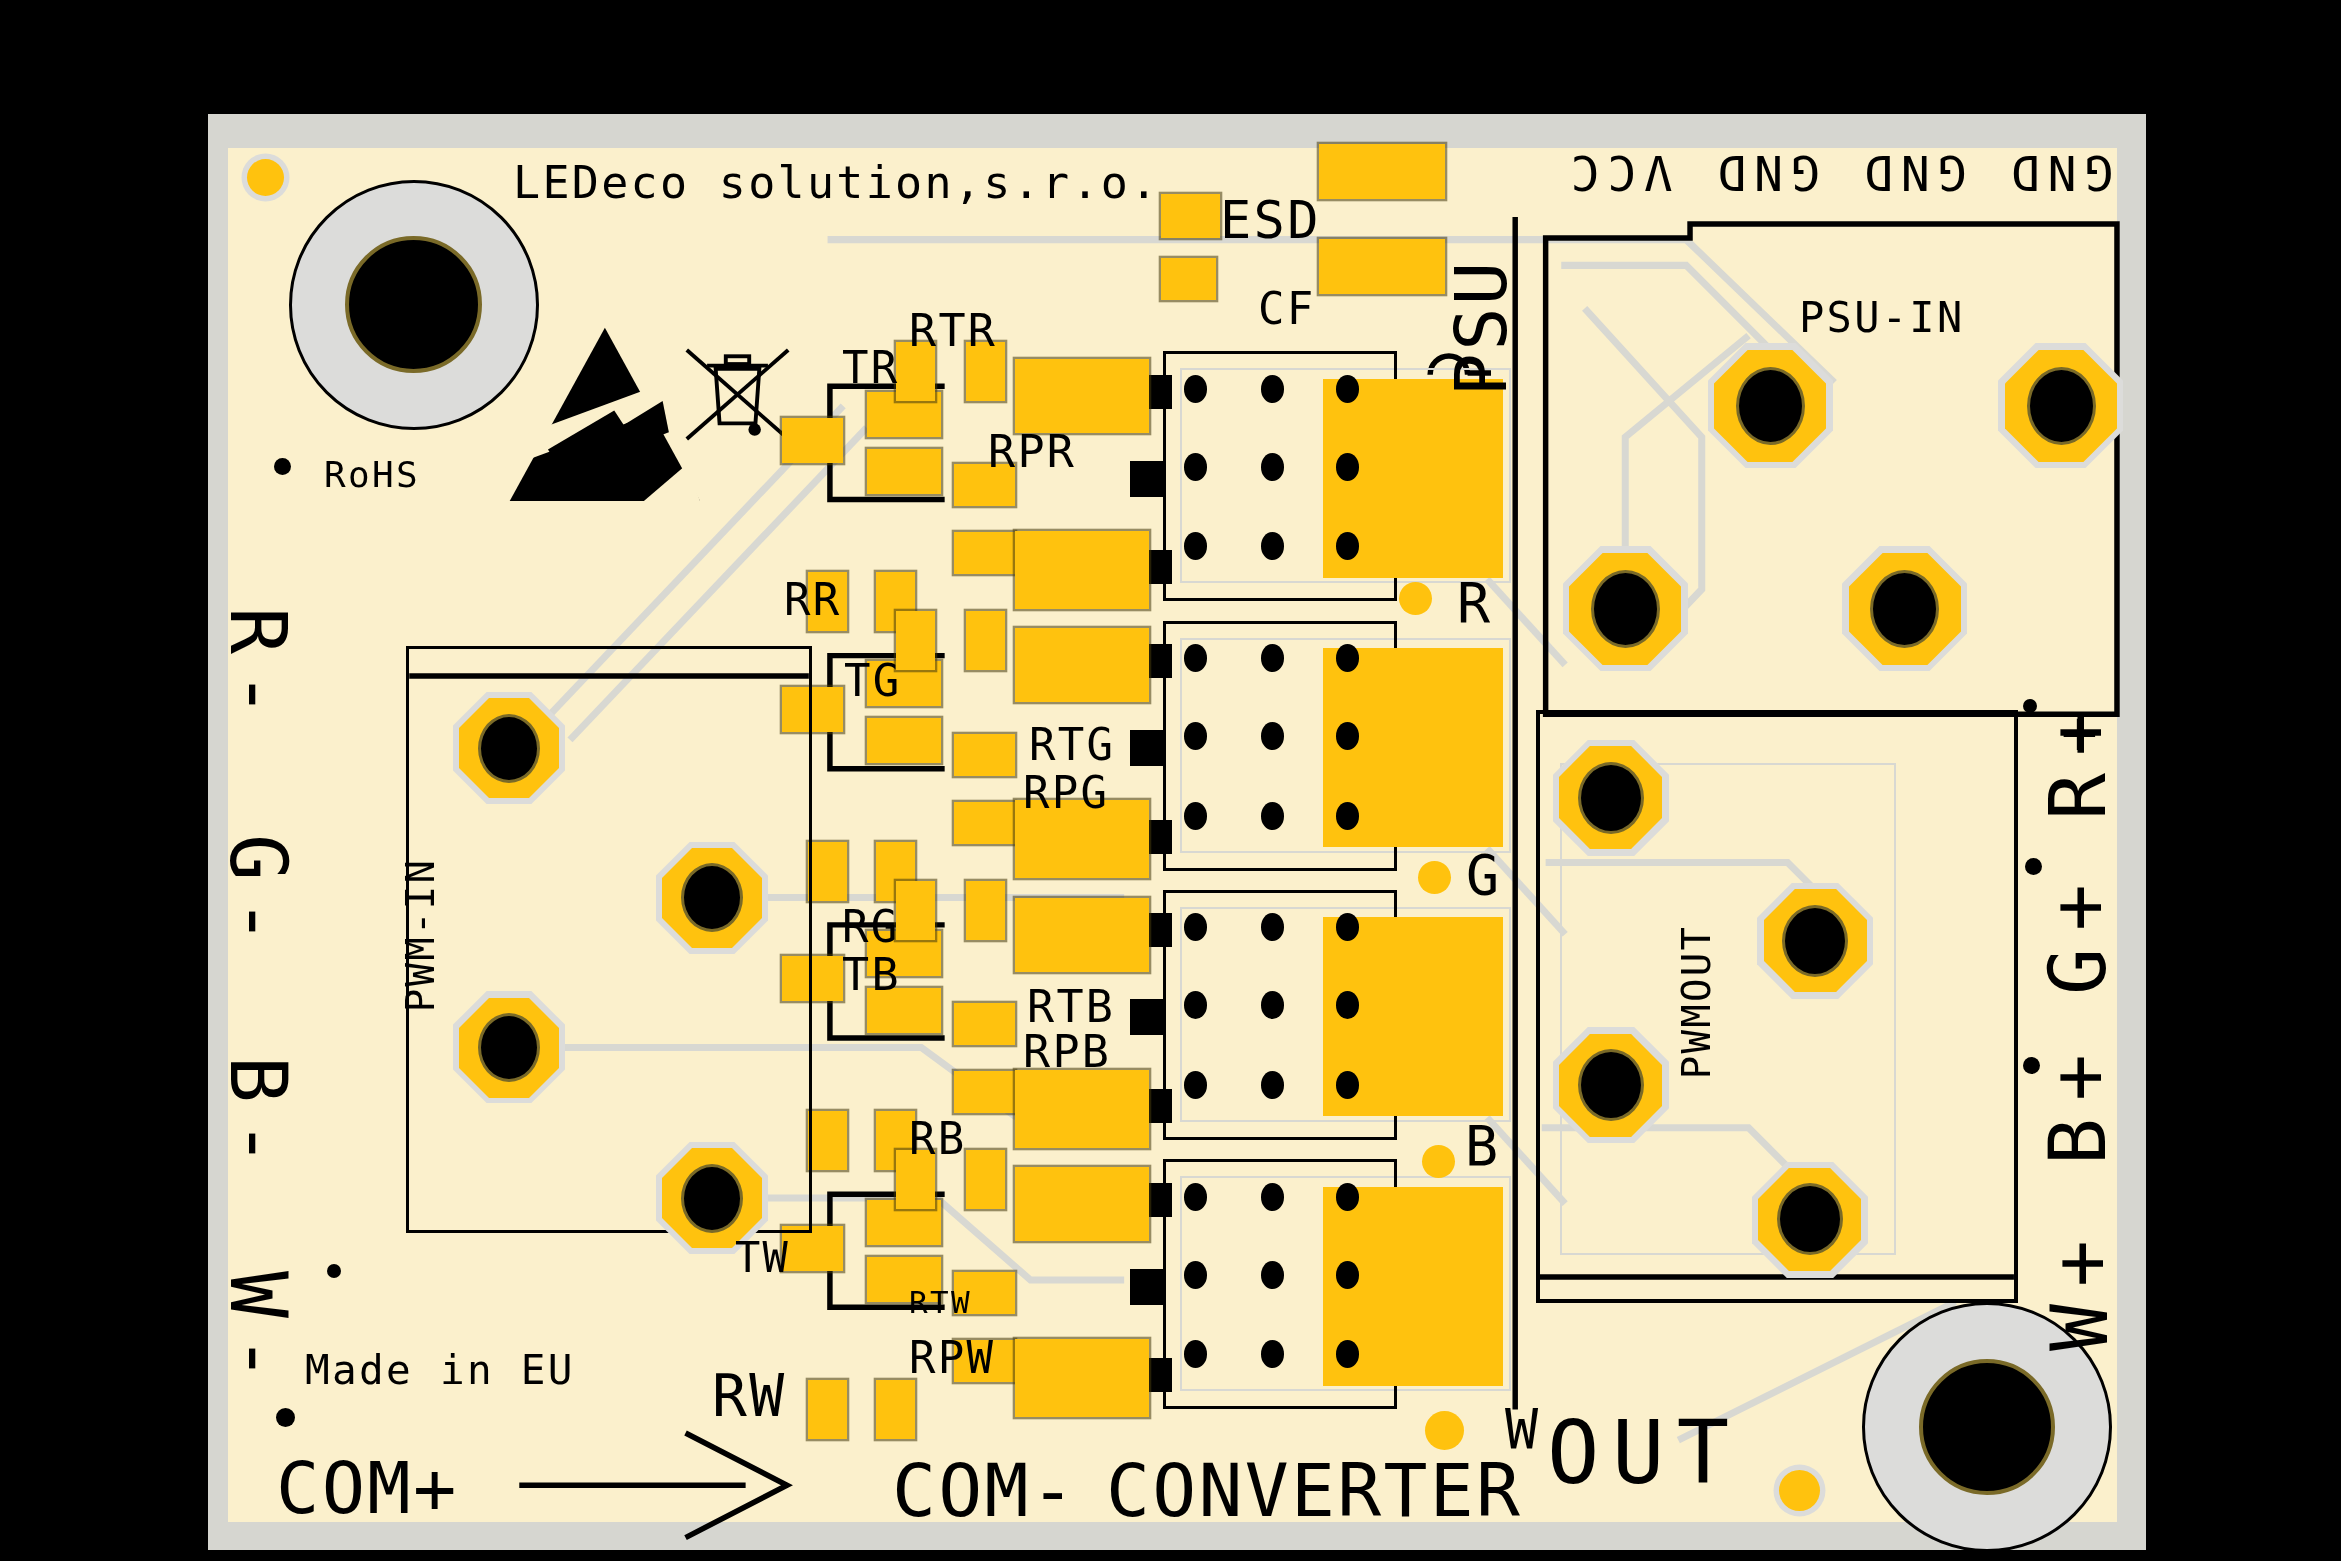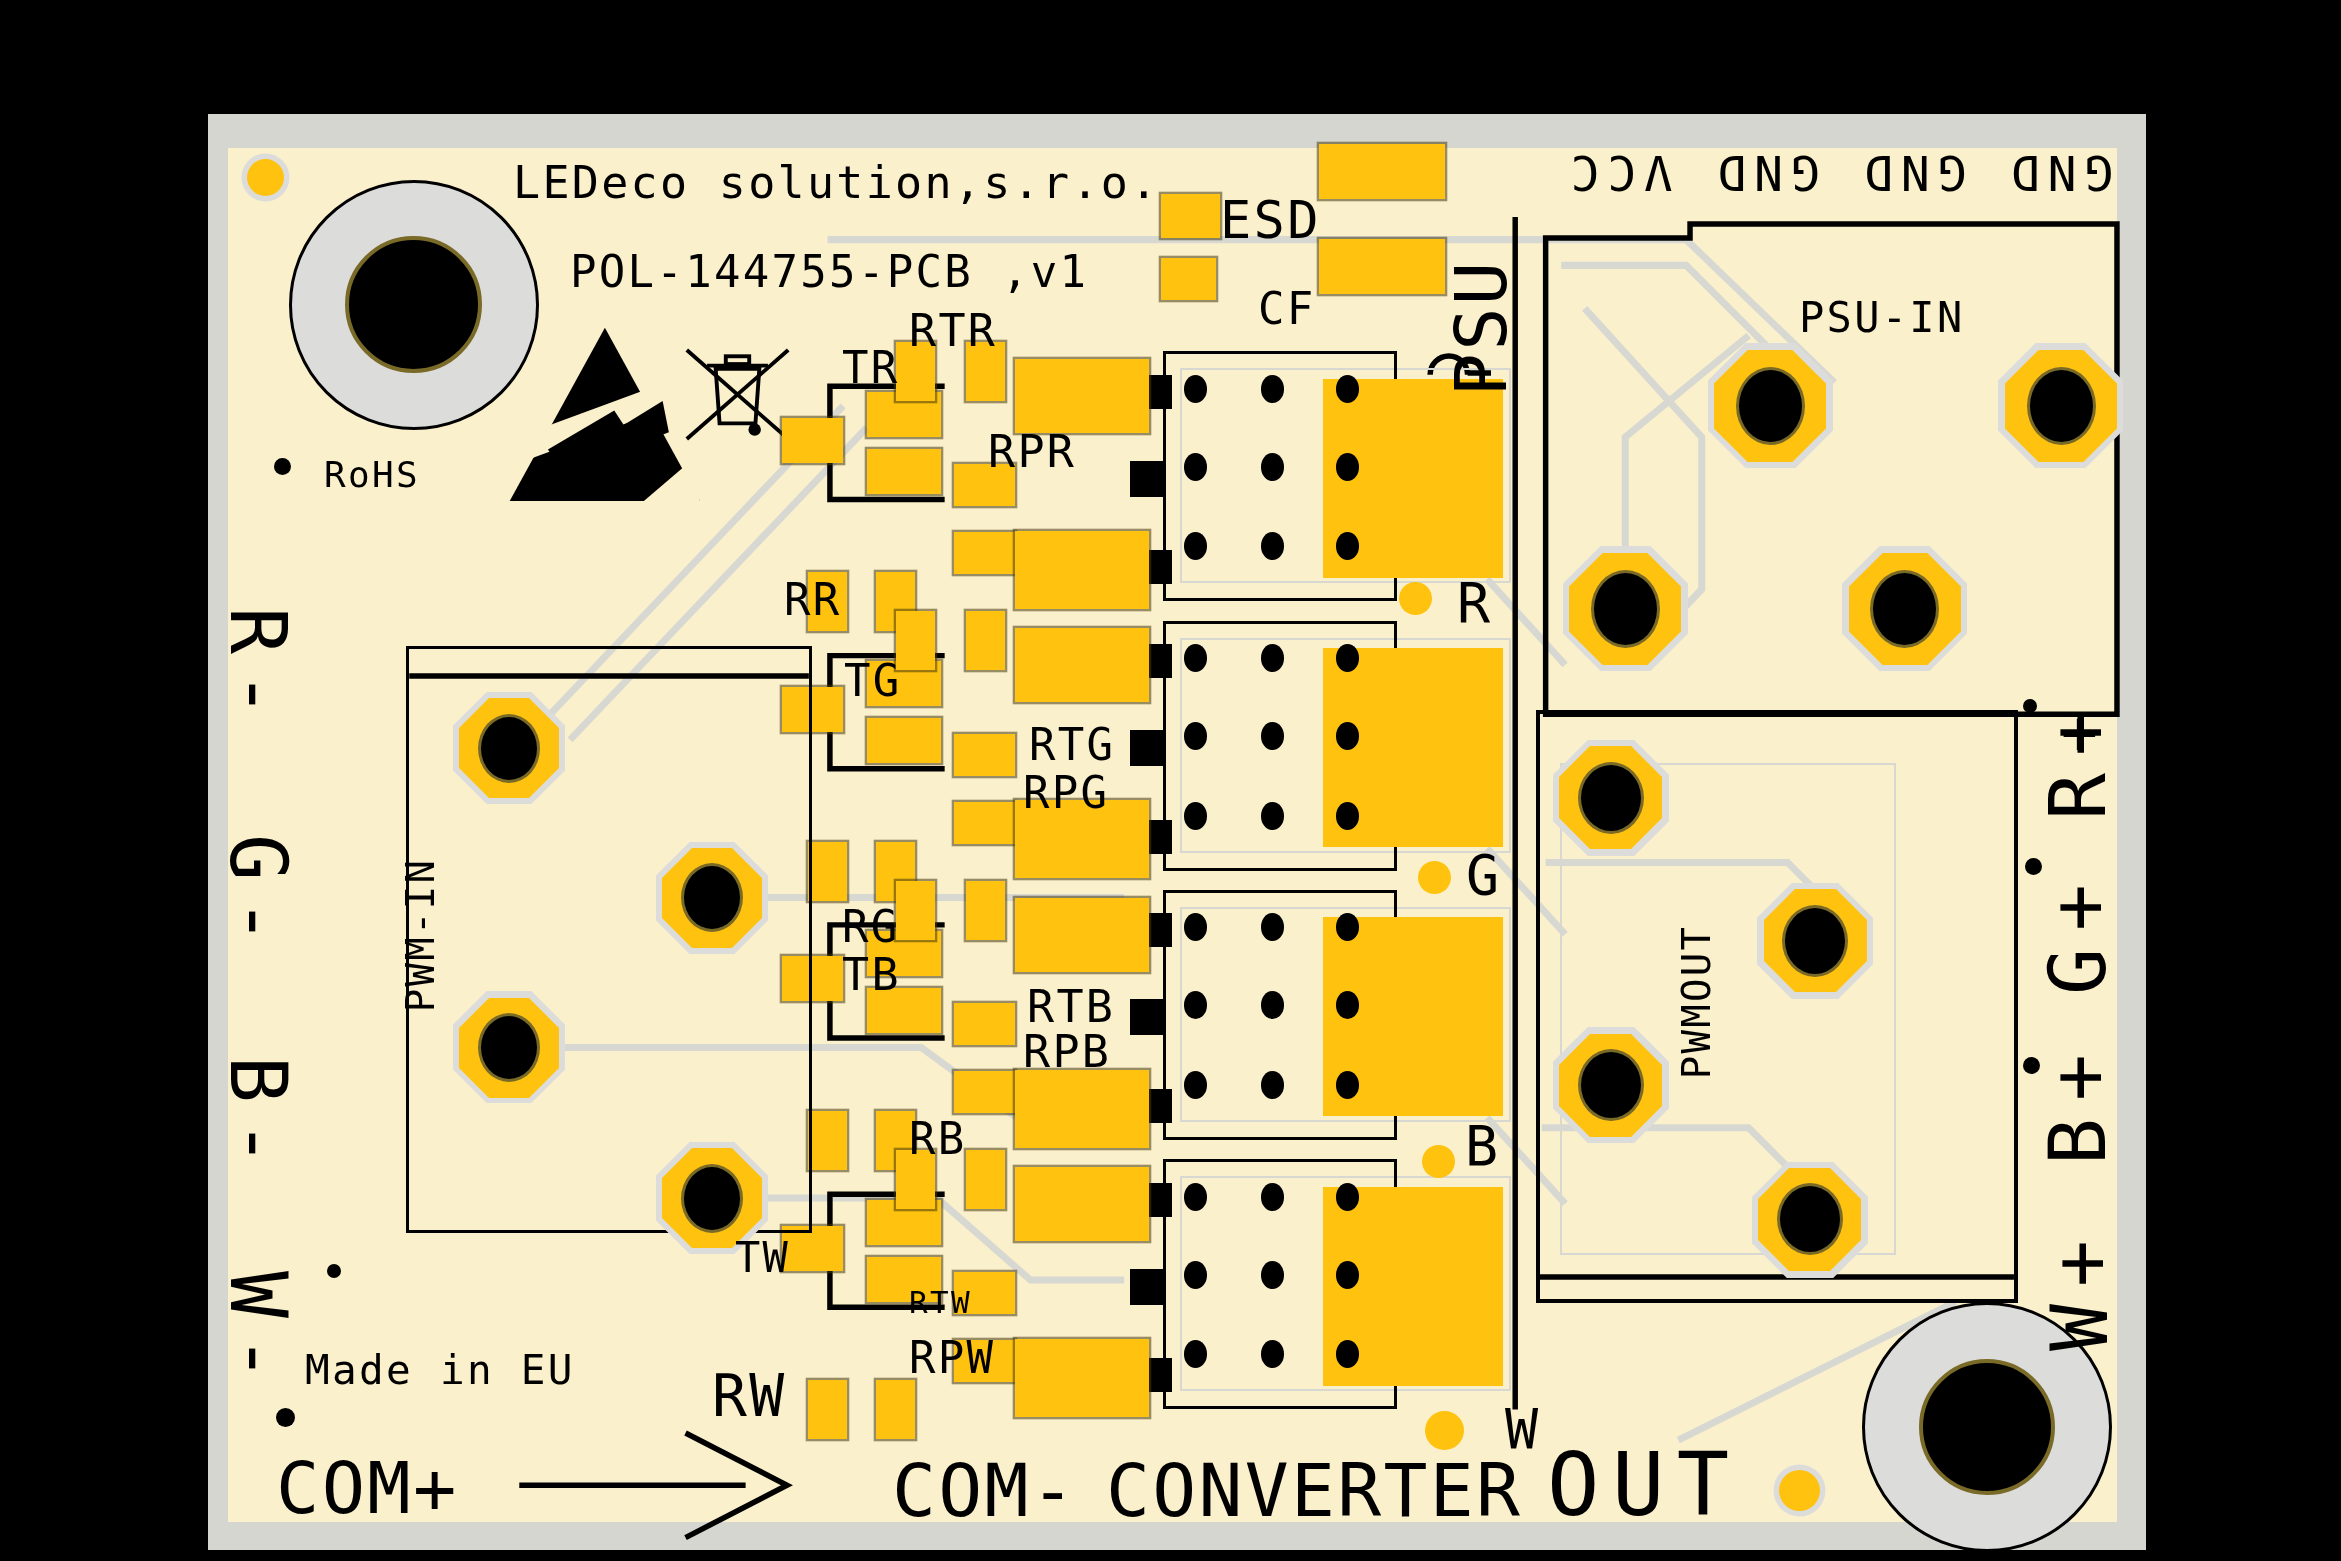--- a/index.html
+++ b/index.html
@@ -232,21 +232,20 @@
     <div class="dot abs" style="left: 1418px; top: 861px; width: 33px; height: 33px; background: rgb(255, 194, 14); border-radius: 50%;"></div>
     <div class="dot abs" style="left: 1422px; top: 1145px; width: 33px; height: 33px; background: rgb(255, 194, 14); border-radius: 50%;"></div>
     <div class="dot abs" style="left: 1425px; top: 1411px; width: 39px; height: 39px; background: rgb(255, 194, 14); border-radius: 50%;"></div>
     <div class="dot" style="left: 274px; top: 458px; width: 17px; height: 17px;"></div>
     <div class="dot" style="left: 327px; top: 1264px; width: 14px; height: 14px;"></div>
     <div class="dot" style="left: 276px; top: 1408px; width: 19px; height: 19px;"></div>
     <div class="dot" style="left: 2023px; top: 699px; width: 14px; height: 14px;"></div>
     <div class="dot" style="left: 2025px; top: 858px; width: 17px; height: 17px;"></div>
     <div class="dot" style="left: 2023px; top: 1057px; width: 17px; height: 17px;"></div>
     <div class="txt" style="font-size: 45px; left: 513px; top: 160px;">LEDeco solution,s.r.o.</div>
-    <div class="txt" style="font-size: 44px; left: 570px; top: 250px;">POL-144755-PCB ,v1</div>
     <div class="txt" style="font-size: 36px; left: 324px; top: 457px;">RoHS</div>
     <div class="txt" style="font-size: 45px; left: 909px; top: 308px;">RTR</div>
     <div class="txt" style="font-size: 44px; left: 842px; top: 346px;">TR</div>
     <div class="txt" style="font-size: 45px; left: 988px; top: 429px;">RPR</div>
     <div class="txt" style="font-size: 44px; left: 784px; top: 578px;">RR</div>
     <div class="txt" style="font-size: 44px; left: 844px; top: 659px;">TG</div>
     <div class="txt" style="font-size: 44px; left: 1029px; top: 723px;">RTG</div>
     <div class="txt" style="font-size: 44px; left: 1023px; top: 771px;">RPG</div>
     <div class="txt" style="font-size: 44px; left: 842px; top: 905px;">RG</div>
     <div class="txt" style="font-size: 45px; left: 842px; top: 952px;">TB</div>
@@ -258,21 +257,21 @@
     <div class="txt" style="font-size: 44px; left: 909px; top: 1336px;">RPW</div>
     <div class="txt" style="font-size: 58px; left: 712px; top: 1367px;">RW</div>
     <div class="txt" style="font-size: 52px; left: 1220px; top: 194px;">ESD</div>
     <div class="txt" style="font-size: 44px; left: 1258px; top: 287px;">CF</div>
     <div class="txt" style="font-size: 42px; left: 1799px; top: 297px;">PSU-IN</div>
     <div class="txt" style="font-size: 61px; left: 2061px; top: 701px;">+</div>
     <div class="txt" style="font-size: 41px; left: 305px; top: 1350px;">Made in EU</div>
     <div class="txt" style="font-size: 72px; left: 276px; top: 1452px;">COM+</div>
     <div class="txt" style="font-size: 73px; left: 892px; top: 1454px;">COM-</div>
     <div class="txt" style="font-size: 73px; left: 1106px; top: 1454px;">CONVERTER</div>
-    <div class="txt" style="font-size: 87px; letter-spacing: 12.5px; left: 1547px; top: 1442px;">OUT</div>
+    <div class="txt" style="font-size: 87px; letter-spacing: 12.5px; left: 1547px; top: 1410px;">OUT</div>
     <div class="txt" style="font-size: 55px; left: 1505px; top: 1402px;">W</div>
     <div class="txt" style="font-size: 55px; left: 1457px; top: 576px;">R</div>
     <div class="txt" style="font-size: 55px; left: 1466px; top: 848px;">G</div>
     <div class="txt" style="font-size: 55px; left: 1465px; top: 1119px;">B</div>
     <div class="txt rot" style="font-size: 78px; letter-spacing: 17px; left: 258px; top: 671px; transform: translate(-50%, -50%) rotate(90deg);">R-</div>
     <div class="txt rot" style="font-size: 78px; letter-spacing: 17px; left: 258px; top: 898px; transform: translate(-50%, -50%) rotate(90deg);">G-</div>
     <div class="txt rot" style="font-size: 78px; letter-spacing: 17px; left: 258px; top: 1120px; transform: translate(-50%, -50%) rotate(90deg);">B-</div>
     <div class="txt rot" style="font-size: 78px; letter-spacing: 17px; left: 258px; top: 1335px; transform: translate(-50%, -50%) rotate(90deg);">W-</div>
     <div class="txt rot" style="font-size: 78px; letter-spacing: 17px; left: 2078px; top: 756px; transform: translate(-50%, -50%) rotate(-90deg);">R+</div>
     <div class="txt rot" style="font-size: 78px; letter-spacing: 17px; left: 2078px; top: 931px; transform: translate(-50%, -50%) rotate(-90deg);">G+</div>

